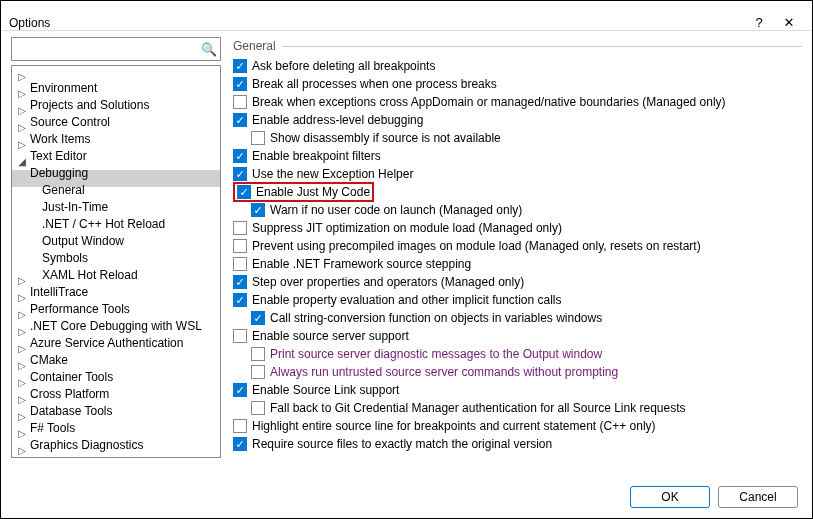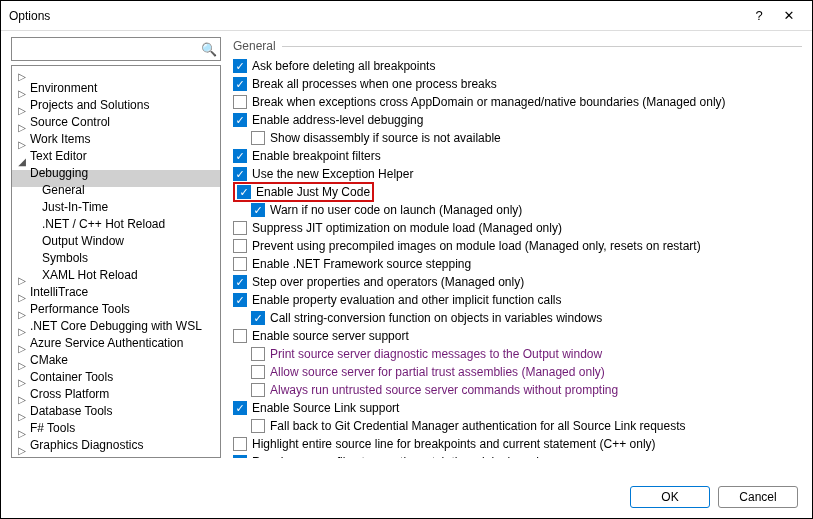--- a/index.html
+++ b/index.html
@@ -1,17 +1,17 @@
 <!DOCTYPE html>
 <html><head>
 <meta charset="utf-8">
 <style>
 * { box-sizing: border-box; margin: 0; padding: 0; }
 body { font-family: "Segoe UI", Tahoma, sans-serif; font-size: 12px; background: #fff; width: 813px; height: 519px; border: 1px solid #000; position: relative; color: #000; }
-.titlebar { height: 30px; display: flex; align-items: center; padding: 0 8px; border-bottom: 1px solid #ddd; }
+.titlebar { height: 30px; display: flex; align-items: flex-end; padding: 0 8px; border-bottom: 1px solid #ddd; }
 .titlebar .title { flex: 1; font-size: 12px; }
 .titlebar .tb-btn { width: 30px; text-align: center; font-size: 13px; cursor: default; }
 .content { display: flex; padding: 6px 10px 6px 10px; height: 433px; }
 .left-col { width: 210px; display: flex; flex-direction: column; }
 .search-box { height: 24px; border: 1px solid #888; display: flex; align-items: center; margin-bottom: 4px; }
 .search-box input { flex: 1; border: none; outline: none; font-size: 12px; padding: 2px 4px; }
 .search-box .sicon { width: 22px; text-align: center; font-size: 13px; color: #333; }
 .tree { flex: 1; border: 1px solid #888; overflow-y: auto; padding: 2px 0; }
 .tree-item { display: flex; align-items: center; height: 17px; padding-left: 4px; white-space: nowrap; cursor: default; }
 .tree-item .exp { width: 12px; font-size: 10px; color: #555; text-align: center; }
@@ -220,24 +220,20 @@
         <div class="opt indent0">
           <span class="cb"></span>
           <span class="olabel">Enable source server support</span>
         </div>
         <div class="opt indent1 disabled">
           <span class="cb"></span>
           <span class="olabel">Print source server diagnostic messages to the Output window</span>
         </div>
         <div class="opt indent1 disabled">
           <span class="cb"></span>
-          <span class="olabel">Allow source server for partial trust assemblies (Managed only)</span>
-        </div>
-        <div class="opt indent1 disabled">
-          <span class="cb"></span>
           <span class="olabel">Always run untrusted source server commands without prompting</span>
         </div>
         <div class="opt indent0">
           <span class="cb checked">✓</span>
           <span class="olabel">Enable Source Link support</span>
         </div>
         <div class="opt indent1">
           <span class="cb"></span>
           <span class="olabel">Fall back to Git Credential Manager authentication for all Source Link requests</span>
         </div>

